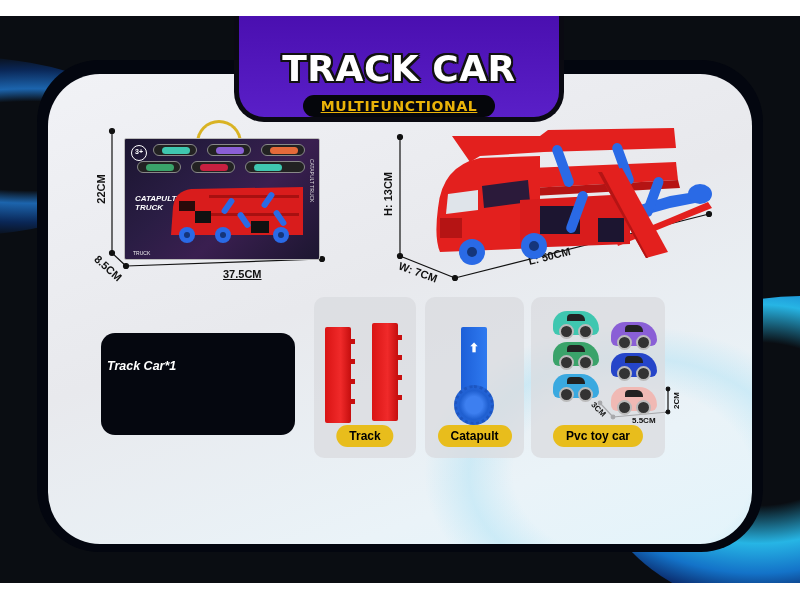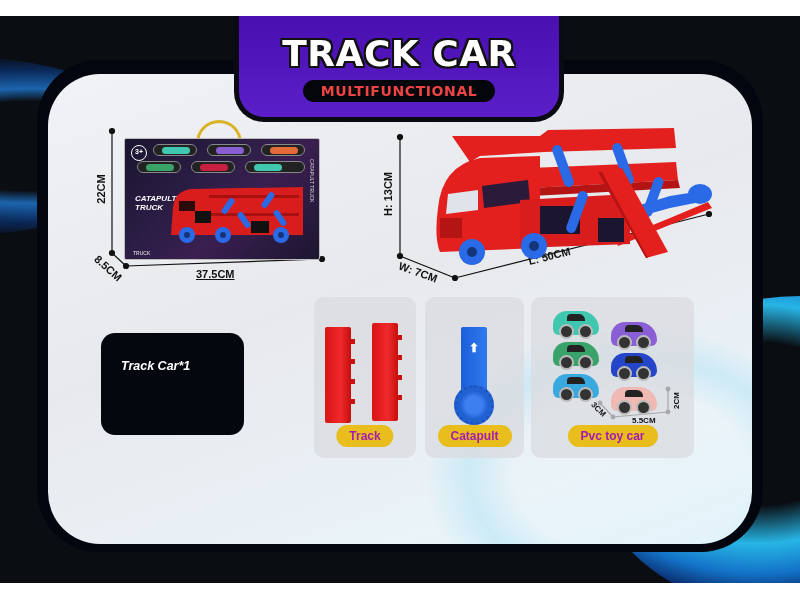--- a/index.html
+++ b/index.html
@@ -38,30 +38,31 @@
 
   
   .banner {
     position: absolute; left: 234px; top: 16px; width: 330px; height: 106px;
     background: linear-gradient(180deg, #4a0fb0 0%, #5a1fc8 100%);
     border: 5px solid #0a0a12; border-top: none;
     border-radius: 0 0 30px 30px;
     display: flex; flex-direction: column; align-items: center;
   }
   .banner-title {
-    margin-top: 18px;
+    margin-top: 33px;
     font-family: "DejaVu Sans", sans-serif; font-weight: 900; font-size: 36px; letter-spacing: 0.5px;
     color: #ffffff;
     text-shadow: -2px -2px 0 #111, 2px -2px 0 #111, -2px 2px 0 #111, 2px 2px 0 #111, 0 2px 0 #111, 0 -2px 0 #111, 2px 0 0 #111, -2px 0 0 #111;
     line-height: 40px;
   }
   .banner-sub {
-    margin-top: 6px; background: #05060b; color: #ef4444; border-radius: 14px;
+    margin-top: 6px; background: #05060b; color: #eab308; border-radius: 14px;
     padding: 3px 18px; font-weight: 700; font-size: 14px; letter-spacing: 0.6px;
     font-family: "DejaVu Sans", sans-serif;
+    text-decoration: underline;
   }
 
   
   .dim { position: absolute; font-weight: 700; font-size: 11px; color: #111; white-space: nowrap; }
   .dim.vert { transform: rotate(-90deg); transform-origin: center; }
   svg.dims { position: absolute; left: 0; top: 0; width: 800px; height: 600px; pointer-events: none; }
 
   
   .pkg {
     position: absolute; left: 124px; top: 138px; width: 196px; height: 122px;
@@ -78,41 +79,41 @@
   .pkg-title { position: absolute; left: 10px; top: 55px; color: #fff; font-style: italic; font-weight: 900; font-size: 8px; line-height: 9px; }
   .pkg-side { position: absolute; right: 4px; top: 20px; color: #ddd; font-size: 5px; writing-mode: vertical-rl; }
   .pkg-foot { position: absolute; left: 8px; bottom: 3px; color: #eee; font-size: 5px; }
   .pkg-truck { position: absolute; left: 44px; top: 44px; width: 138px; height: 62px; }
 
   
   .truck { position: absolute; left: 420px; top: 128px; width: 300px; height: 140px; }
 
   
   .contents {
-    position: absolute; left: 101px; top: 333px; width: 143px; height: 102px;
-    background: #05070f; border-radius: 14px; padding: 24px 0 0 20px;
+    position: absolute; left: 101px; top: 333px; width: 194px; height: 102px;
+    background: #05070f; border-radius: 14px; padding: 24px 0 0 6px;
   }
   .contents-line {
     color: #fff; font-style: italic; font-weight: 700; font-size: 12.5px; line-height: 19px;
     font-family: "Liberation Sans", sans-serif; white-space: nowrap;
   }
 
   
   .card {
     position: absolute; top: 297px; height: 161px; border-radius: 10px;
     background: rgba(218,219,223,0.75);
   }
   .card-label {
     position: absolute; bottom: 11px; left: 50%; transform: translateX(-50%);
-    background: #e8bd1c; color: #a21caf; font-weight: 700; font-size: 12px;
+    background: #e8bd1c; color: #000000; font-weight: 700; font-size: 12px;
     border-radius: 11px; padding: 4px 13px; white-space: nowrap;
   }
   .card.track { left: 314px; width: 102px; }
   .card.catapult { left: 425px; width: 99px; }
-  .card.cars { left: 531px; width: 163px; }
+  .card.cars { left: 531px; width: 134px; }
 
   .track-piece { position: absolute; top: 30px; width: 26px; height: 96px; background: linear-gradient(90deg, #d91414, #f02a2a 60%, #c50e0e); border-radius: 2px; }
   .track-piece::after { content: ""; position: absolute; right: -4px; top: 12px; width: 4px; height: 72px;
     background: repeating-linear-gradient(180deg, #c90f0f 0 5px, transparent 5px 20px); }
 
   .cat-arm { position: absolute; left: 36px; top: 30px; width: 26px; height: 66px; background: linear-gradient(90deg, #1c5fd8, #2f7af0); border-radius: 2px; }
   .cat-arrow { position: absolute; left: 44px; top: 44px; color: #fff; font-size: 12px; font-weight: 900; }
   .cat-wheel { position: absolute; left: 29px; top: 88px; width: 40px; height: 40px; border-radius: 50%; background: radial-gradient(circle, #3d7ff0 35%, #1f5fd0 60%, #2b6be0 100%); border: 3px dotted #1c55c0; }
 
   .mini-car { position: absolute; width: 46px; height: 24px; border-radius: 14px 18px 6px 6px; }
@@ -162,21 +163,21 @@
       <circle cx="613" cy="417" r="1.8"></circle>
     <line x1="613" y1="417" x2="668" y2="412"></line>
       <circle cx="668" cy="412" r="1.8"></circle>
     <line x1="668" y1="412" x2="668" y2="389"></line>
       <circle cx="668" cy="389" r="1.8"></circle>
   </g>
 </svg>
 
 <div class="dim vert" style="left:86px; top:183px;">22CM</div>
 <div class="dim" style="left:92px; top:262px; transform: rotate(42deg);">8.5CM</div>
-<div class="dim" style="left:196px; top:268px;text-decoration:underline;">37.5CM</div>
+<div class="dim" style="left:223px; top:268px;text-decoration:underline;">37.5CM</div>
 
 <div class="pkg-handle"></div>
 <div class="pkg">
   <div class="pkg-age">3+</div>
   <div class="pkg-slot" style="left:28px; top:5px;">
       <i style="background:#3fc7b0"></i>
     </div>
   <div class="pkg-slot" style="left:82px; top:5px;">
       <i style="background:#8a5fd6"></i>
     </div>

